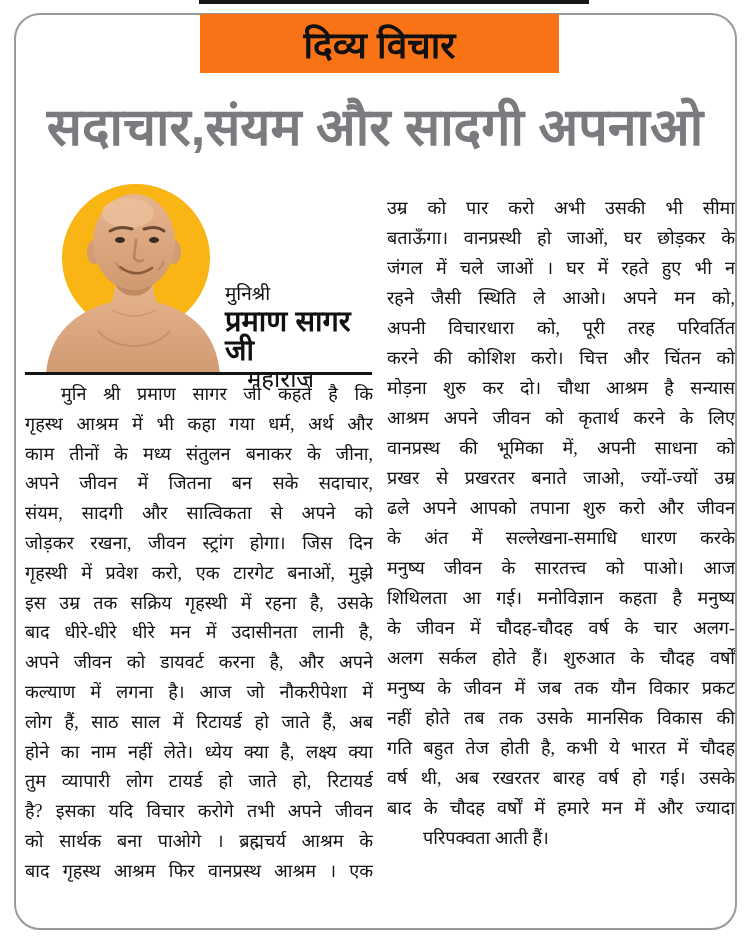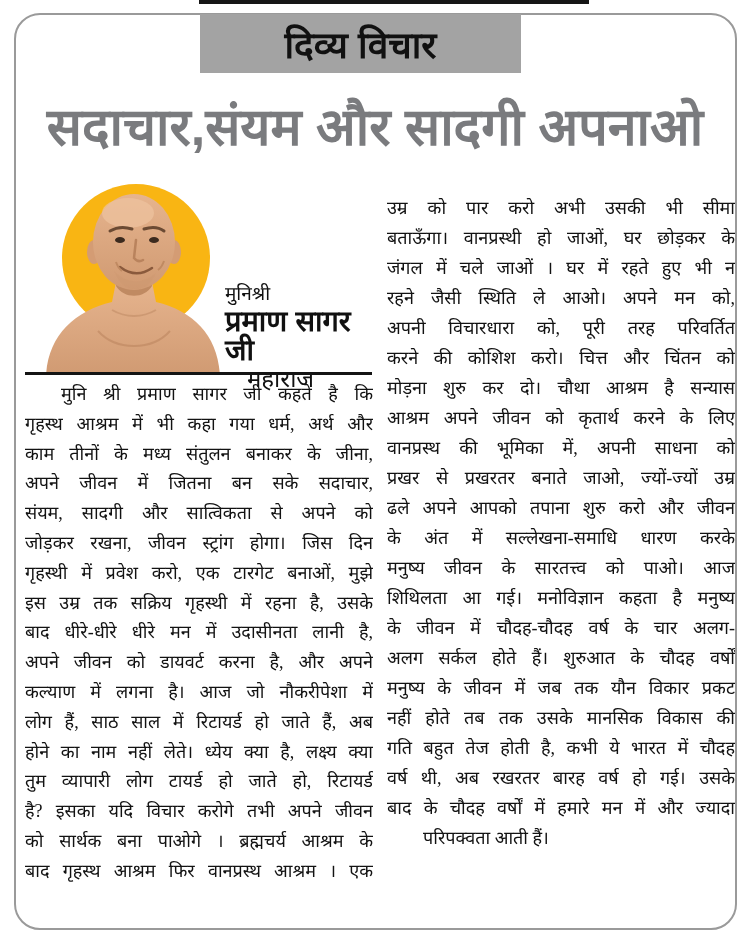--- a/index.html
+++ b/index.html
@@ -16,22 +16,22 @@
     background:#161616;
   }
   
   .frame{
     position:absolute;left:14px;top:13px;width:723px;height:917px;
     border:2px solid #9a9a9a;border-radius:26px;
     box-sizing:border-box;background:#ffffff;
   }
   
   .banner{
-    position:absolute;left:200px;top:14px;width:321px;height:59px;
-    background:#a3a3a3;
+    position:absolute;left:200px;top:14px;width:359px;height:59px;
+    background:#f97316;
     display:flex;align-items:center;justify-content:center;
     font-weight:bold;font-size:37px;color:#111111;
     font-family:"Liberation Sans", sans-serif;
     white-space:nowrap;
   }
   
   .headline{
     position:absolute;left:18px;top:82px;width:714px;height:84px;
     display:flex;align-items:center;justify-content:center;
     font-weight:bold;font-size:52px;color:#7a7b7e;

